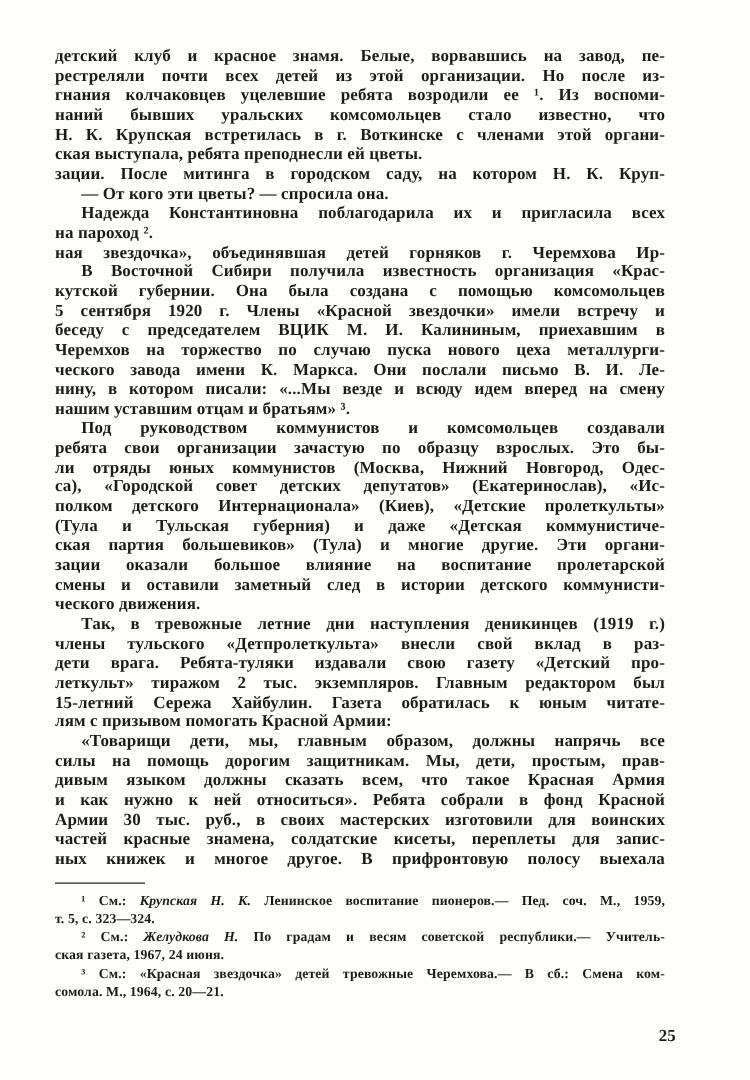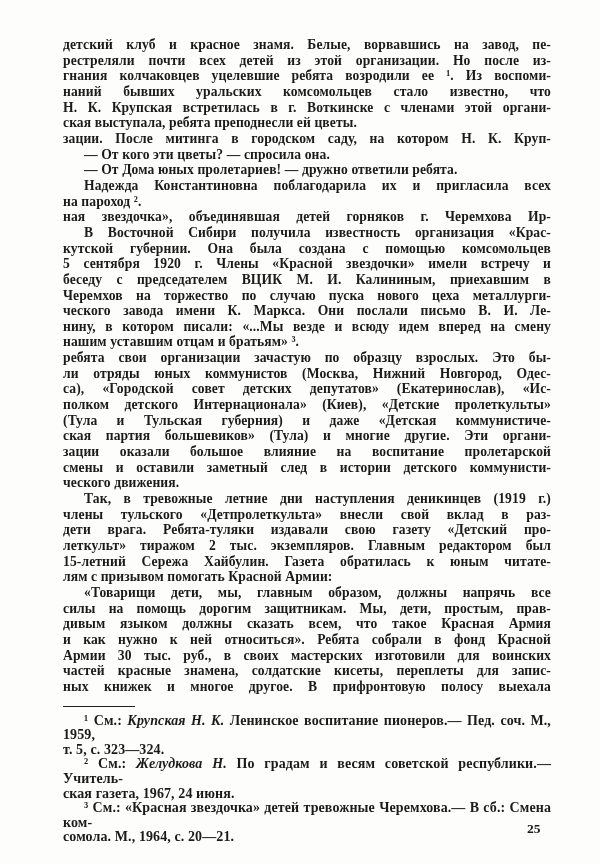--- a/index.html
+++ b/index.html
@@ -11,40 +11,40 @@
   .page {
     position: relative;
     width: 600px; height: 864px;
     font-family: "Liberation Serif", "DejaVu Serif", serif;
     color: #1b1b1b;
     font-weight: 700;
     background: #fdfdfb;
   }
   .text-block {
     position: absolute;
-    left: 63px; top: 37px;
+    left: 44px; top: 37px;
     width: 488px;
   }
   .bline {
     font-size: 13.6px;
     line-height: 15.66px;
     letter-spacing: 0.1px;
     text-align: justify;
     text-align-last: justify;
   }
   .bline.last { text-align-last: left; }
   .bline.ind  { text-indent: 21px; }
   .fnrule {
     width: 72px;
     border: 0;
     border-top: 1.5px solid #222;
     margin: 11px 0 7px 0;
   }
   .fline {
-    font-size: 14px;
+    font-size: 11px;
     line-height: 14.6px;
     letter-spacing: 0.1px;
     text-align: justify;
     text-align-last: justify;
   }
   .fline.last { text-align-last: left; }
   .fline.ind  { text-indent: 21px; }
   .it { font-style: italic; }
   .pagenum {
     position: absolute;
@@ -61,32 +61,32 @@
   <div class="text-block">
     <div>
         <div class="bline">детский клуб и красное знамя. Белые, ворвавшись на завод, пе-</div>
         <div class="bline">рестреляли почти всех детей из этой организации. Но после из-</div>
         <div class="bline">гнания колчаковцев уцелевшие ребята возродили ее ¹. Из воспоми-</div>
         <div class="bline">наний бывших уральских комсомольцев стало известно, что</div>
         <div class="bline">Н. К. Крупская встретилась в г. Воткинске с членами этой органи-</div>
         <div class="bline last">ская выступала, ребята преподнесли ей цветы.</div>
         <div class="bline">зации. После митинга в городском саду, на котором Н. К. Круп-</div>
         <div class="bline ind last">— От кого эти цветы? — спросила она.</div>
-        <div class="bline ind last">— От Дома юных пролетариев! — дружно ответили ребята.</div>
         <div class="bline ind">Надежда Константиновна поблагодарила их и пригласила всех</div>
         <div class="bline last">на пароход ².</div>
         <div class="bline">ная звездочка», объединявшая детей горняков г. Черемхова Ир-</div>
         <div class="bline ind">В Восточной Сибири получила известность организация «Крас-</div>
         <div class="bline">кутской губернии. Она была создана с помощью комсомольцев</div>
         <div class="bline">5 сентября 1920 г. Члены «Красной звездочки» имели встречу и</div>
         <div class="bline">беседу с председателем ВЦИК М. И. Калининым, приехавшим в</div>
         <div class="bline">Черемхов на торжество по случаю пуска нового цеха металлурги-</div>
         <div class="bline">ческого завода имени К. Маркса. Они послали письмо В. И. Ле-</div>
         <div class="bline">нину, в котором писали: «...Мы везде и всюду идем вперед на смену</div>
         <div class="bline last">нашим уставшим отцам и братьям» ³.</div>
+        <div class="bline ind">Под руководством коммунистов и комсомольцев создавали</div>
         <div class="bline">ребята свои организации зачастую по образцу взрослых. Это бы-</div>
         <div class="bline">ли отряды юных коммунистов (Москва, Нижний Новгород, Одес-</div>
         <div class="bline">са), «Городской совет детских депутатов» (Екатеринослав), «Ис-</div>
         <div class="bline">полком детского Интернационала» (Киев), «Детские пролеткульты»</div>
         <div class="bline">(Тула и Тульская губерния) и даже «Детская коммунистиче-</div>
         <div class="bline">ская партия большевиков» (Тула) и многие другие. Эти органи-</div>
         <div class="bline">зации оказали большое влияние на воспитание пролетарской</div>
         <div class="bline">смены и оставили заметный след в истории детского коммунисти-</div>
         <div class="bline last">ческого движения.</div>
         <div class="bline ind">Так, в тревожные летние дни наступления деникинцев (1919 г.)</div>

